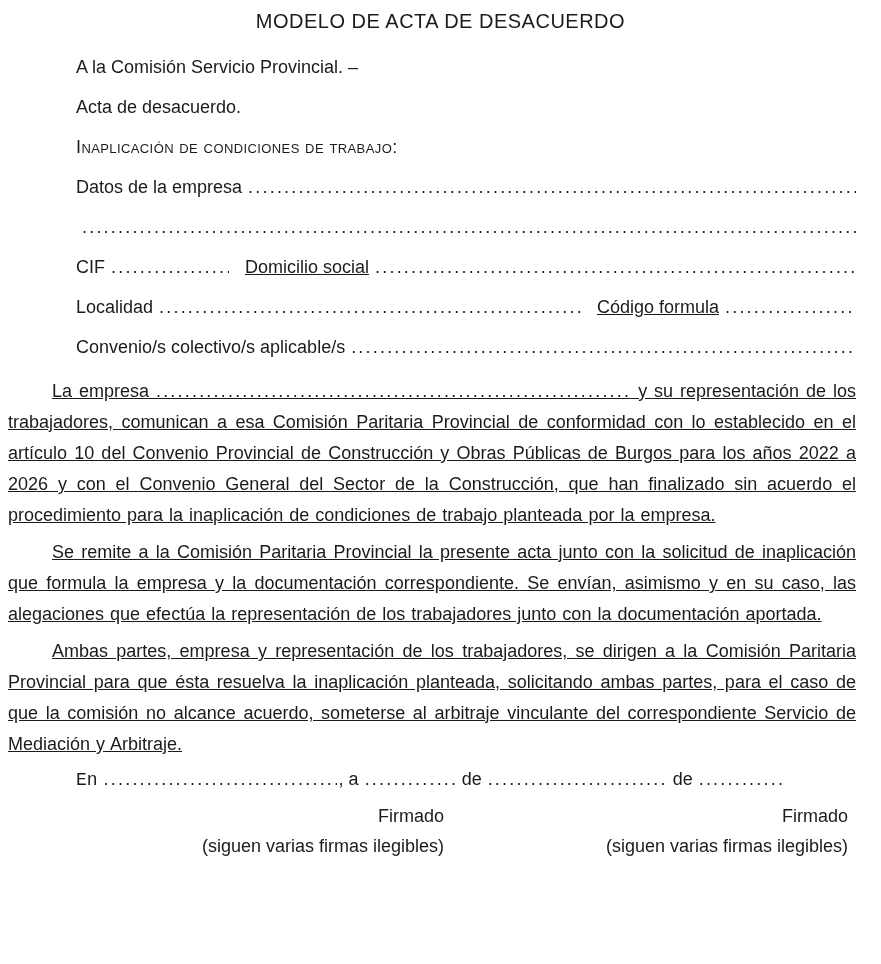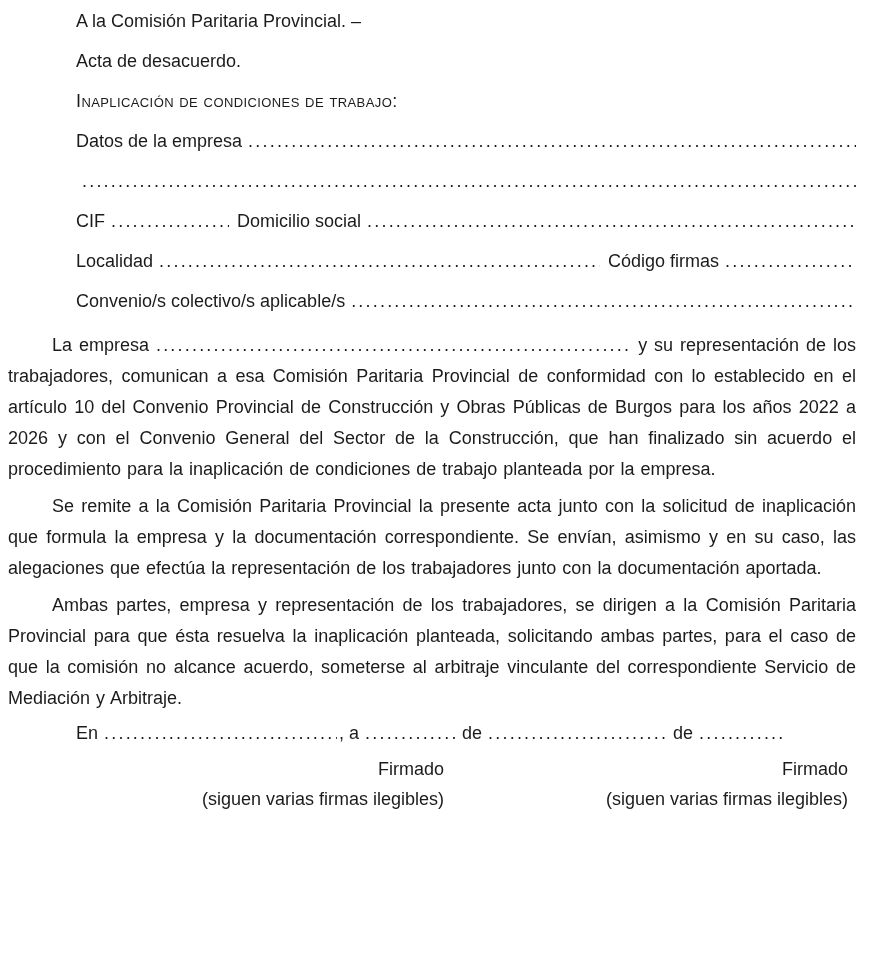--- a/index.html
+++ b/index.html
@@ -40,71 +40,73 @@
     font-variant: small-caps;
     letter-spacing: 0.4px;
   }
   .form-line {
     display: flex;
     align-items: flex-start;
     line-height: 22px;
     margin: 0 0 18px 0;
   }
   .label { white-space: nowrap; flex: 0 0 auto; }
-  .label.after { margin-left: 8px; }
+  .label.after { margin-left: 16px; text-decoration: underline; }
   .leader {
     overflow: hidden;
     white-space: nowrap;
     letter-spacing: 2.2px;
     margin-left: 6px;
   }
   .leader.fill { flex: 1 1 0; min-width: 0; }
   .leader.w118 { flex: 0 0 auto; width: 118px; }
   .leader.w131 { flex: 0 0 auto; width: 131px; }
   .leader.w233 { flex: 0 0 auto; width: 233px; }
   .leader.w91  { flex: 0 0 auto; width: 91px; }
   .leader.w179 { flex: 0 0 auto; width: 179px; }
   .leader.w83  { flex: 0 0 auto; width: 83px; }
   .para {
     text-align: justify;
     text-indent: 44px;
     line-height: 31px;
     word-spacing: 1px;
     margin: 6px 0 0 0;
+    text-decoration: underline;
   }
   .para.first { margin-top: 0; }
   .dotrun { letter-spacing: 2.2px; }
   .date-line {
     display: flex;
     align-items: baseline;
     line-height: 22px;
     margin: 8px 0 0 68px;
   }
   .dl-label { white-space: nowrap; flex: 0 0 auto; margin-left: 6px; }
-  .dl-label.first { margin-left: 0; }
+  .dl-label.first { margin-left: 0; font-family: Liberation Mono, monospace; }
   .dl-label.comma { margin-left: 2px; }
   .signatures {
     display: flex;
     width: 808px;
     margin: 10px 0 0 32px;
   }
   .sig-col {
     flex: 1 1 0;
     text-align: right;
     line-height: 30px;
   }
 </style>
 </head>
 <body>
 
 <div class="page">
 
+  <h1 class="doc-title">MODELO DE ACTA DE DESACUERDO</h1>
 
   <div class="indent">
-    <p class="iline">A la Comisión Paritaria Provincial. –</p>
+    <p class="iline">A la Comisión Servicio Provincial. –</p>
     <p class="iline">Acta de desacuerdo.</p>
     <p class="iline smallcaps">Inaplicación de condiciones de trabajo:</p>
 
     <div class="form-line">
       <span class="label">Datos de la empresa</span>
       <span class="leader fill">........................................................................................................................................................................................................</span>
     </div>
 
     <div class="form-line">
       <span class="leader fill">........................................................................................................................................................................................................</span>
@@ -113,21 +115,21 @@
     <div class="form-line">
       <span class="label">CIF</span>
       <span class="leader w118">........................................................................................................................................................................................................</span>
       <span class="label after">Domicilio social</span>
       <span class="leader fill">........................................................................................................................................................................................................</span>
     </div>
 
     <div class="form-line">
       <span class="label">Localidad</span>
       <span class="leader fill">........................................................................................................................................................................................................</span>
-      <span class="label after">Código firmas</span>
+      <span class="label after">Código formula</span>
       <span class="leader w131">........................................................................................................................................................................................................</span>
     </div>
 
     <div class="form-line">
       <span class="label">Convenio/s colectivo/s aplicable/s</span>
       <span class="leader fill">........................................................................................................................................................................................................</span>
     </div>
   </div>
 
   <p class="para first"><span>La empresa </span><span class="dotrun">..................................................................</span><span> y su representación de los trabajadores, comunican a esa Comisión Paritaria Provincial de conformidad con lo establecido en el artículo 10 del Convenio Provincial de Construcción y Obras Públicas de Burgos para los años 2022 a 2026 y con el Convenio General del Sector de la Construcción, que han finalizado sin acuerdo el procedimiento para la inaplicación de condiciones de trabajo planteada por la empresa.</span></p>

